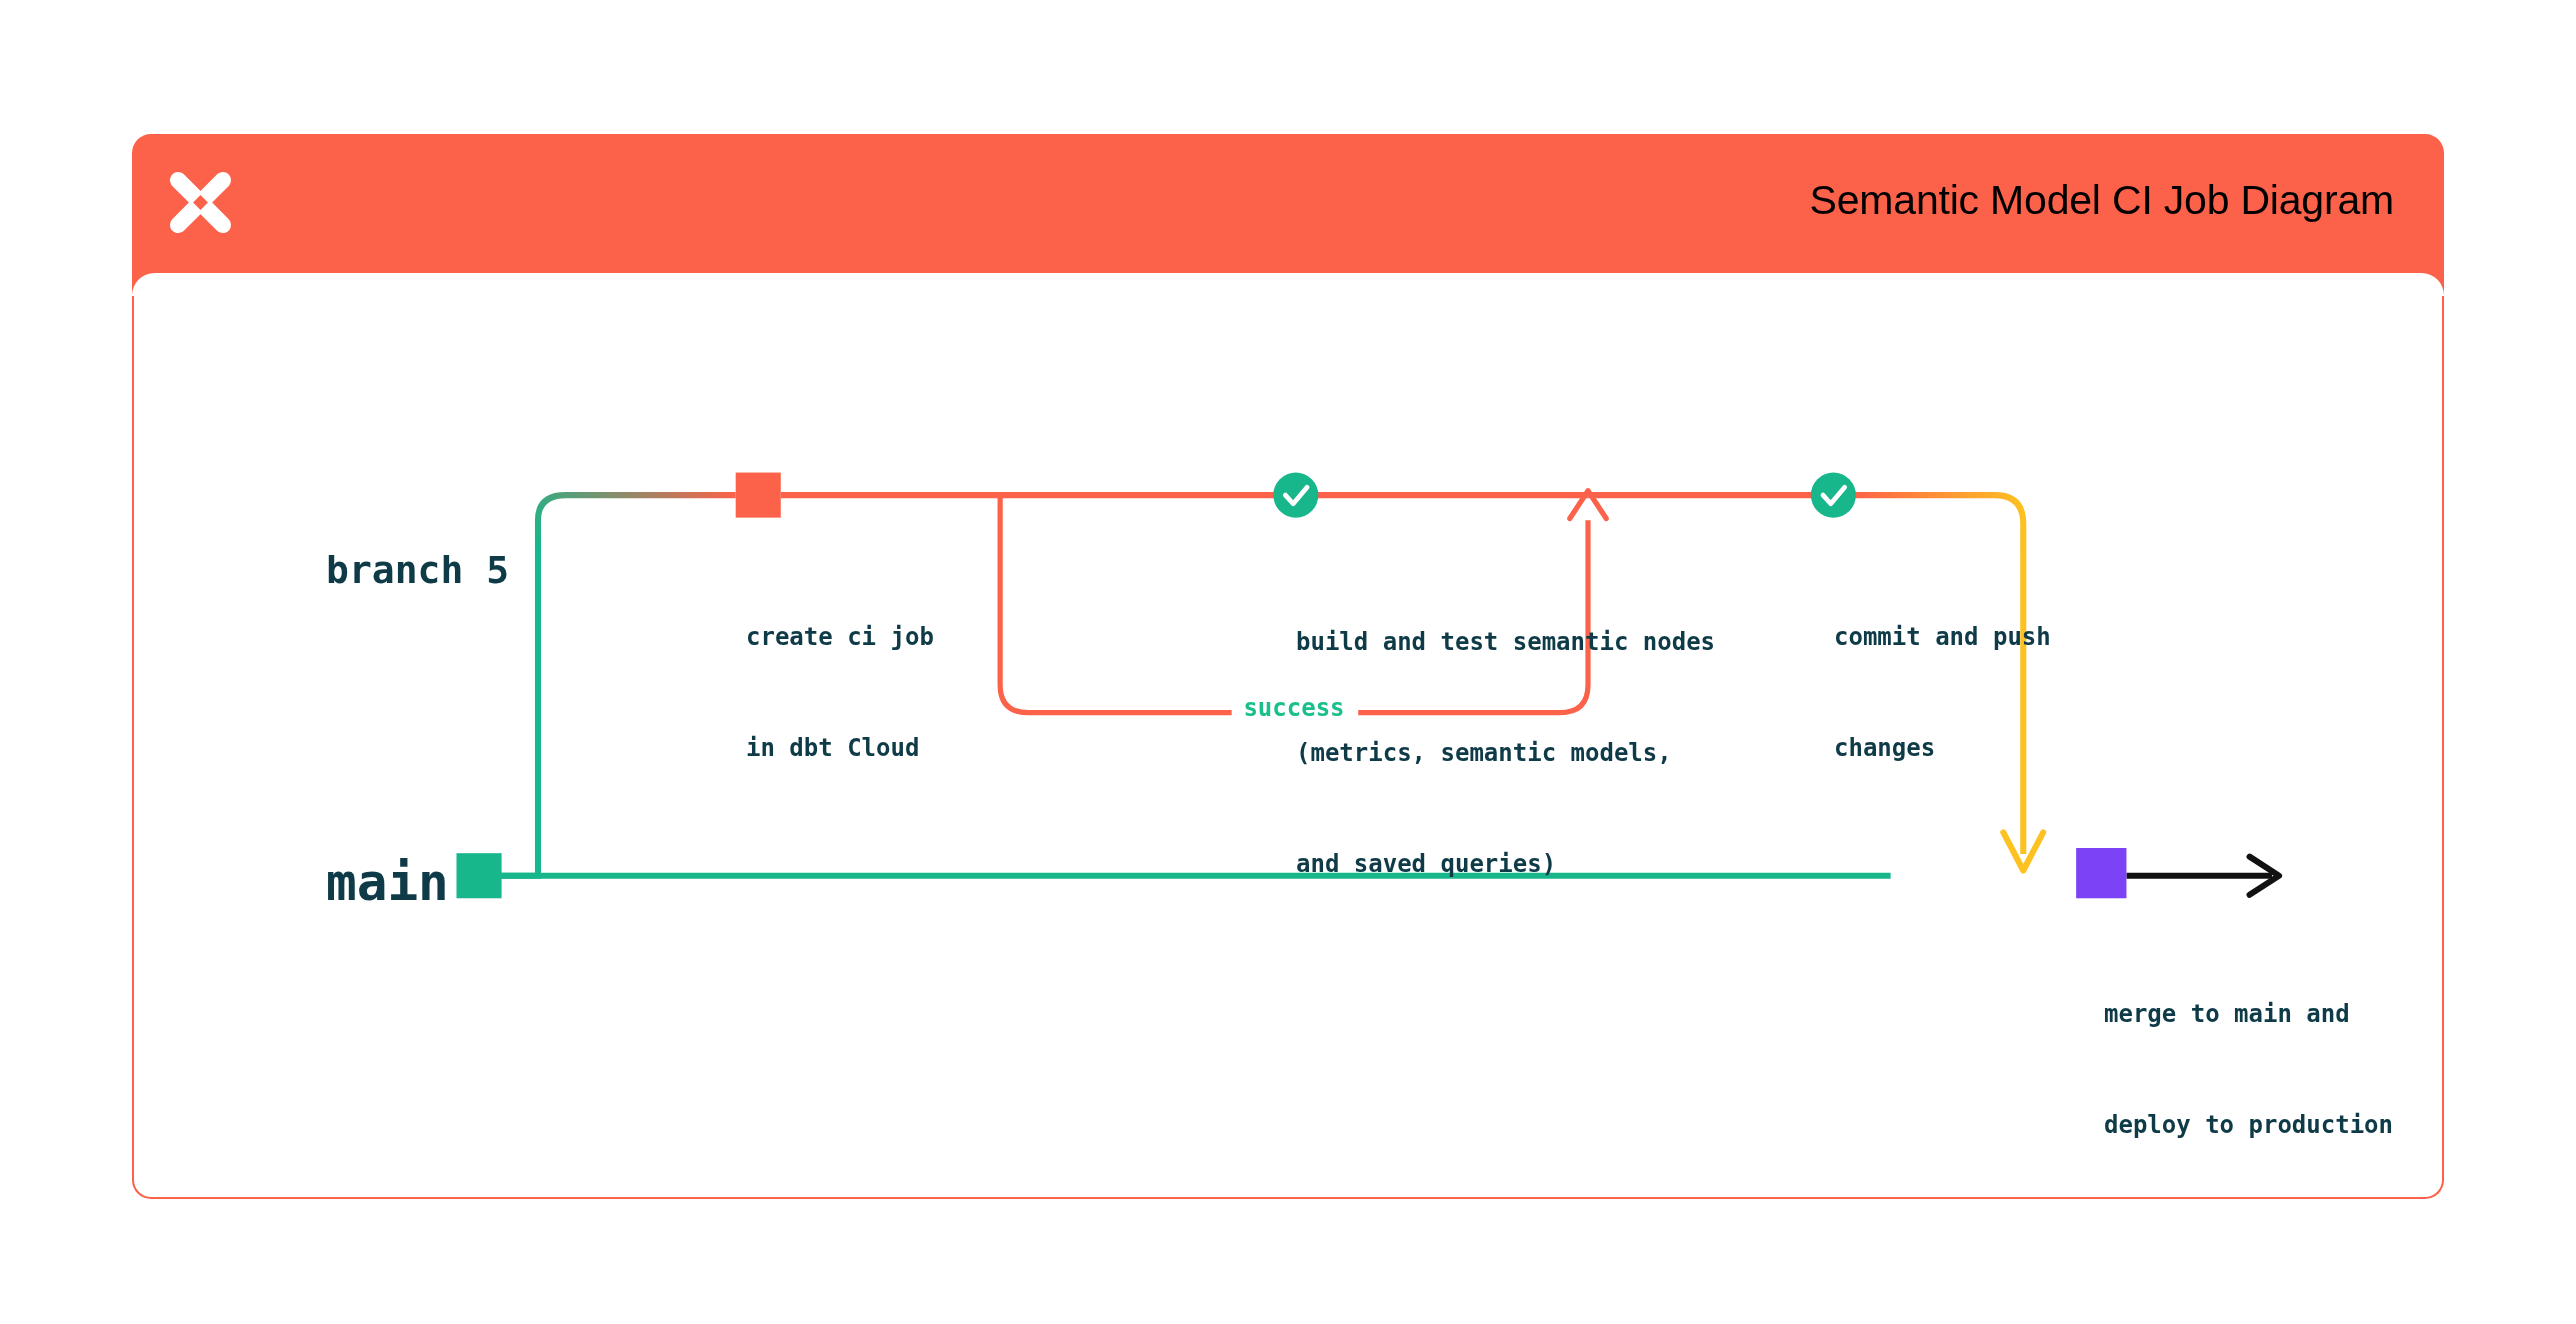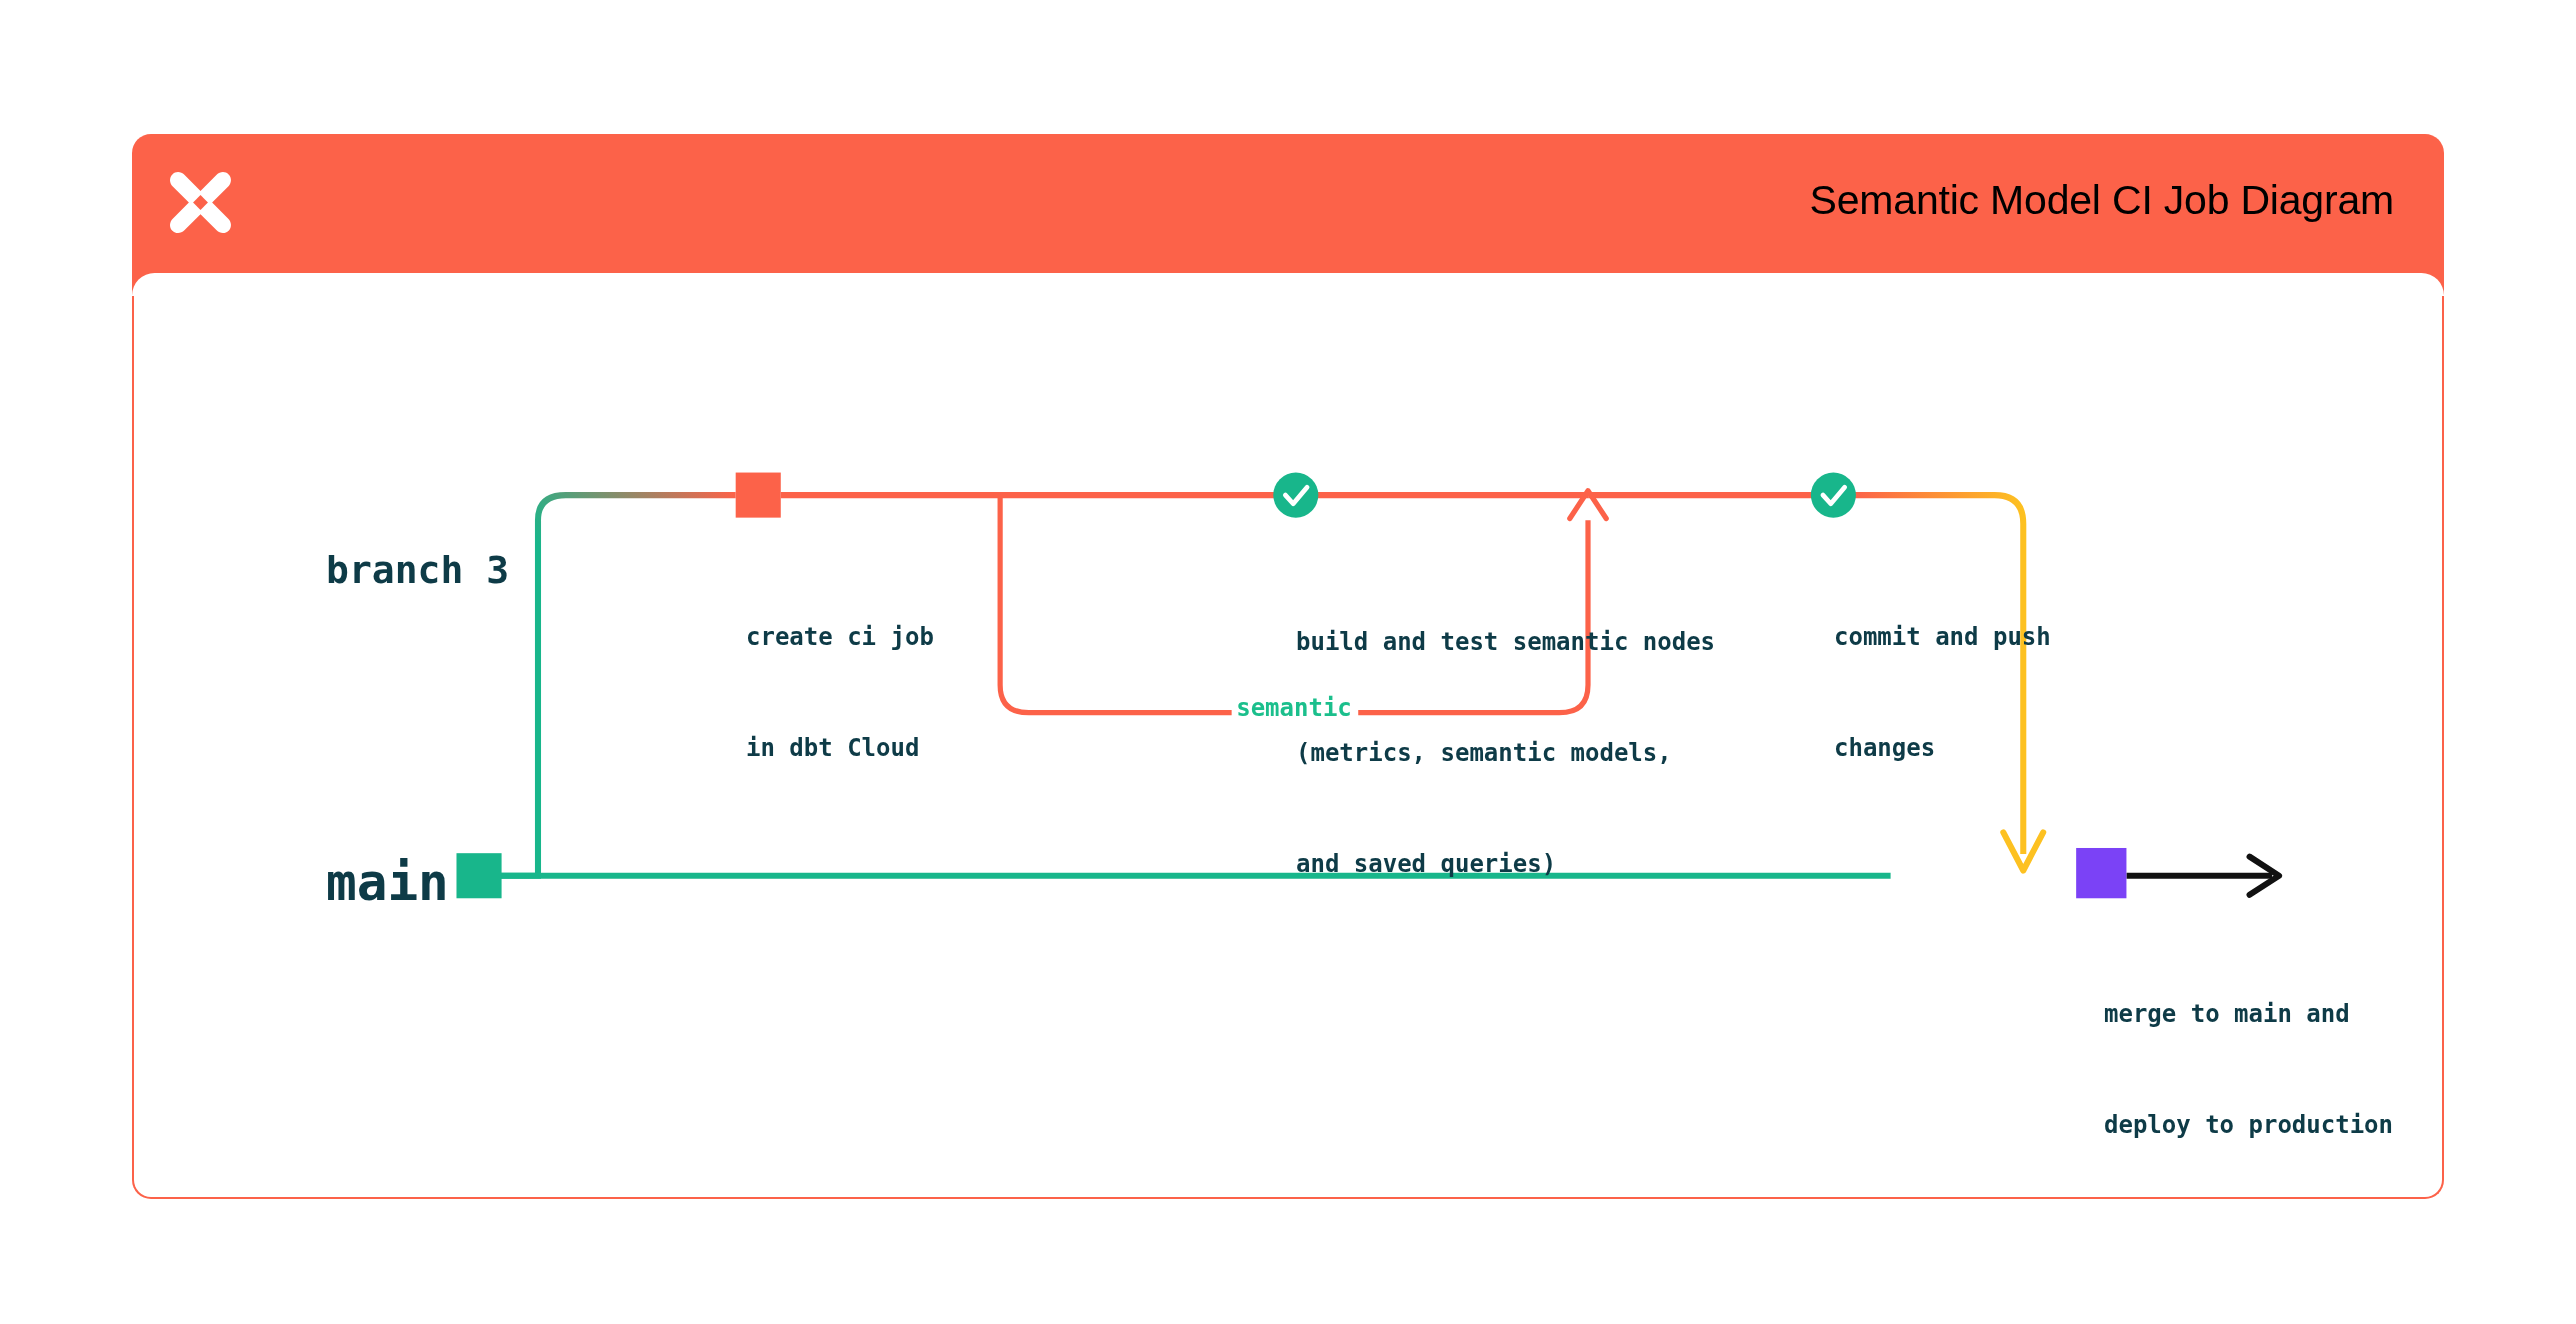--- a/index.html
+++ b/index.html
@@ -228,21 +228,21 @@
     </g>
 
     <g>
       <circle cx="2114" cy="571" r="26" fill="#18B68B"></circle>
       <path d="M 2102 571 L 2111 581 L 2127 562" fill="none" stroke="#ffffff" stroke-width="5.5" stroke-linecap="round" stroke-linejoin="round"></path>
     </g>
 
     <rect x="2394" y="978" width="58" height="58" fill="#7B42F6"></rect>
   </svg>
 
-  <div class="lane-label lane-branch1">branch 3</div>
+  <div class="lane-label lane-branch1">branch 5</div>
 
   <div class="lane-label lane-main">main</div>
 
   <div class="node-label label-create">
     <span>create ci job</span>
     <span>in dbt Cloud</span>
   </div>
 
   <div class="node-label label-build">
     <span>build and test semantic nodes</span>
@@ -253,16 +253,16 @@
   <div class="node-label label-commit">
     <span>commit and push</span>
     <span>changes</span>
   </div>
 
   <div class="node-label label-merge">
     <span>merge to main and</span>
     <span>deploy to production</span>
   </div>
 
-  <div class="success-label">semantic</div>
+  <div class="success-label">success</div>
 
 </div>
 
 
 </body></html>

